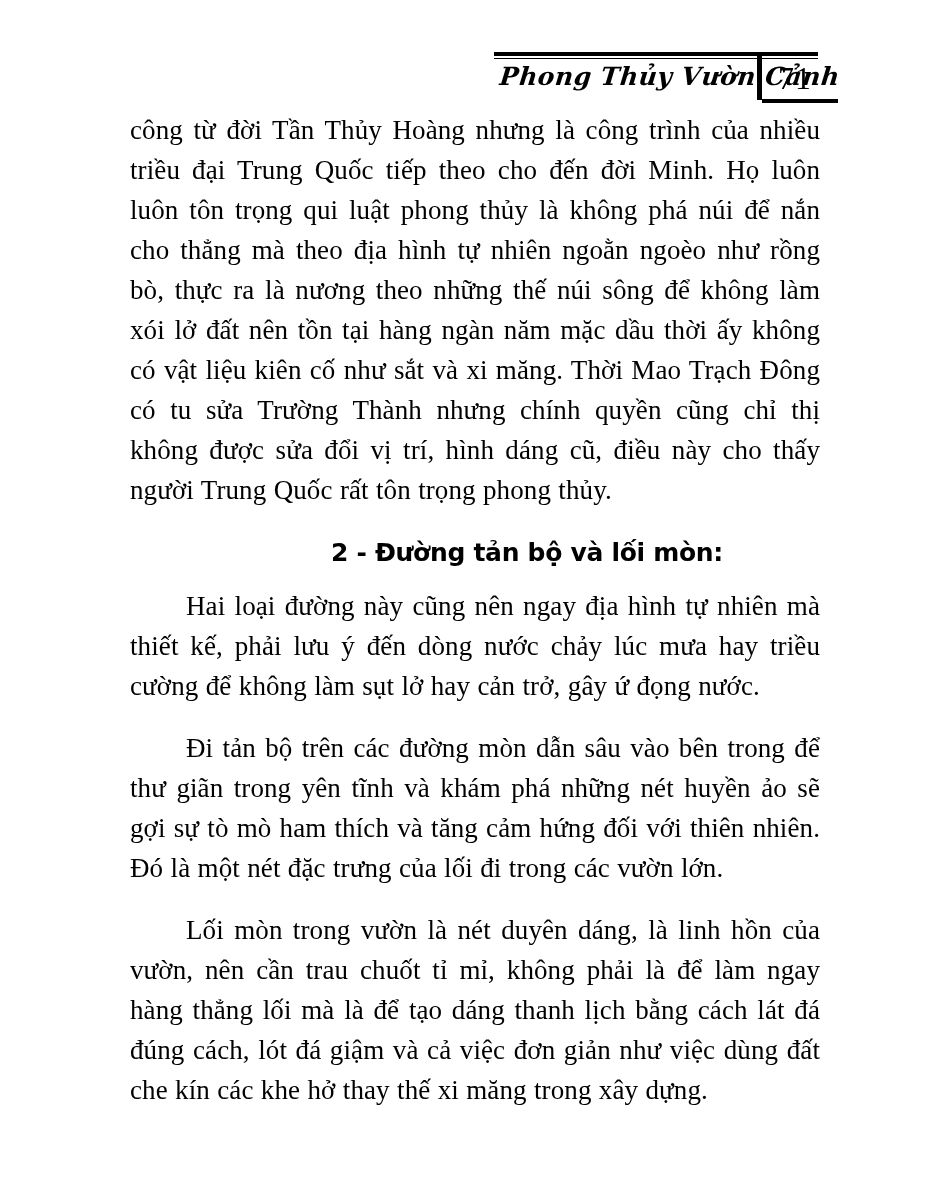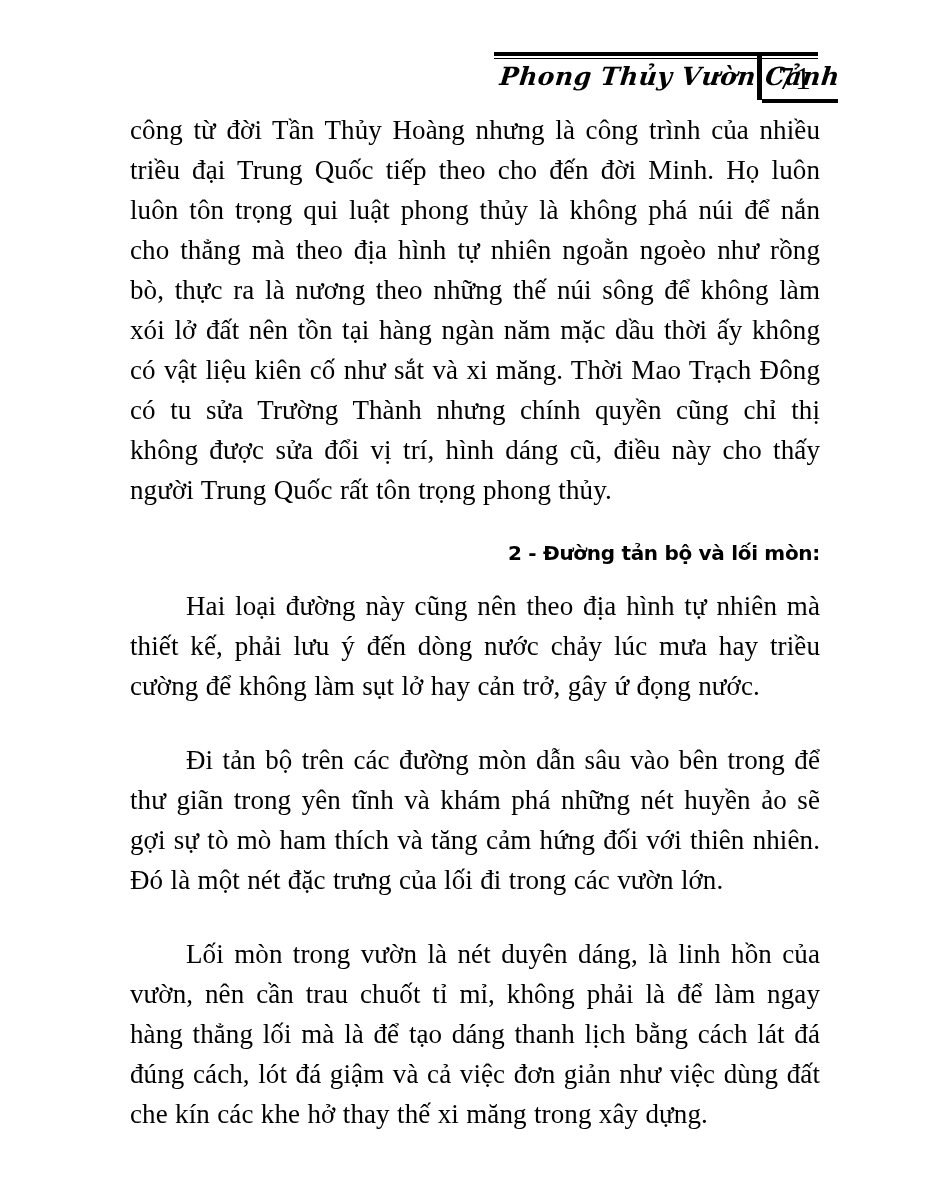--- a/index.html
+++ b/index.html
@@ -109,32 +109,32 @@
     text-align: justify;
     text-justify: inter-word;
     letter-spacing: 0.1px;
     word-spacing: 0.5px;
     font-weight: 500;
   }
   p.para.indent {
     text-indent: 56px;
   }
   p.spaced-before {
-    margin-top: 34px;
+    margin-top: 22px;
   }
 
   h2.section-heading {
     margin: 26px 0 16px 0;
     padding-left: 104px;
     font-family: "DejaVu Sans", "Liberation Sans", sans-serif;
     font-weight: bold;
-    font-size: 20px;
+    font-size: 25px;
     letter-spacing: -0.3px;
     line-height: 34px;
-    text-align: right;
+    text-align: center;
   }
 </style>
 </head>
 <body>
 
 <div class="page">
 
   <div class="header">
     <div class="header-rule-wrap">
       <div class="header-rule-thick"></div>
@@ -145,21 +145,21 @@
     <div class="header-pageno">71</div>
     <div class="header-pageno-rule"></div>
   </div>
 
   <div class="body-block">
 
     <p class="para">công từ đời Tần Thủy Hoàng nhưng là công trình của nhiều triều đại Trung Quốc tiếp theo cho đến đời Minh. Họ luôn luôn tôn trọng qui luật phong thủy là không phá núi để nắn cho thẳng mà theo địa hình tự nhiên ngoằn ngoèo như rồng bò, thực ra là nương theo những thế núi sông để không làm xói lở đất nên tồn tại hàng ngàn năm mặc dầu thời ấy không có vật liệu kiên cố như sắt và xi măng. Thời Mao Trạch Đông có tu sửa Trường Thành nhưng chính quyền cũng chỉ thị không được sửa đổi vị trí, hình dáng cũ, điều này cho thấy người Trung Quốc rất tôn trọng phong thủy.</p>
 
     <h2 class="section-heading">2 - Đường tản bộ và lối mòn:</h2>
 
-    <p class="para indent">Hai loại đường này cũng nên theo địa hình tự nhiên mà thiết kế, phải lưu ý đến dòng nước chảy lúc mưa hay triều cường để không làm sụt lở hay cản trở, gây ứ đọng nước.</p>
+    <p class="para indent">Hai loại đường này cũng nên ngay địa hình tự nhiên mà thiết kế, phải lưu ý đến dòng nước chảy lúc mưa hay triều cường để không làm sụt lở hay cản trở, gây ứ đọng nước.</p>
 
     <p class="para indent spaced-before">Đi tản bộ trên các đường mòn dẫn sâu vào bên trong để thư giãn trong yên tĩnh và khám phá những nét huyền ảo sẽ gợi sự tò mò ham thích và tăng cảm hứng đối với thiên nhiên. Đó là một nét đặc trưng của lối đi trong các vườn lớn.</p>
 
     <p class="para indent spaced-before">Lối mòn trong vườn là nét duyên dáng, là linh hồn của vườn, nên cần trau chuốt tỉ mỉ, không phải là để làm ngay hàng thẳng lối mà là để tạo dáng thanh lịch bằng cách lát đá đúng cách, lót đá giậm và cả việc đơn giản như việc dùng đất che kín các khe hở thay thế xi măng trong xây dựng.</p>
 
   </div>
 
 </div>
 
 </body></html>

